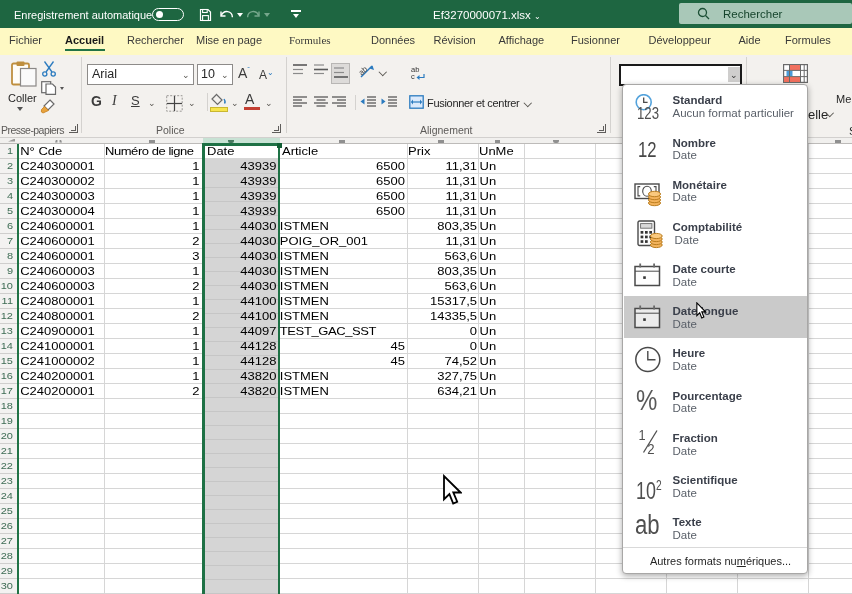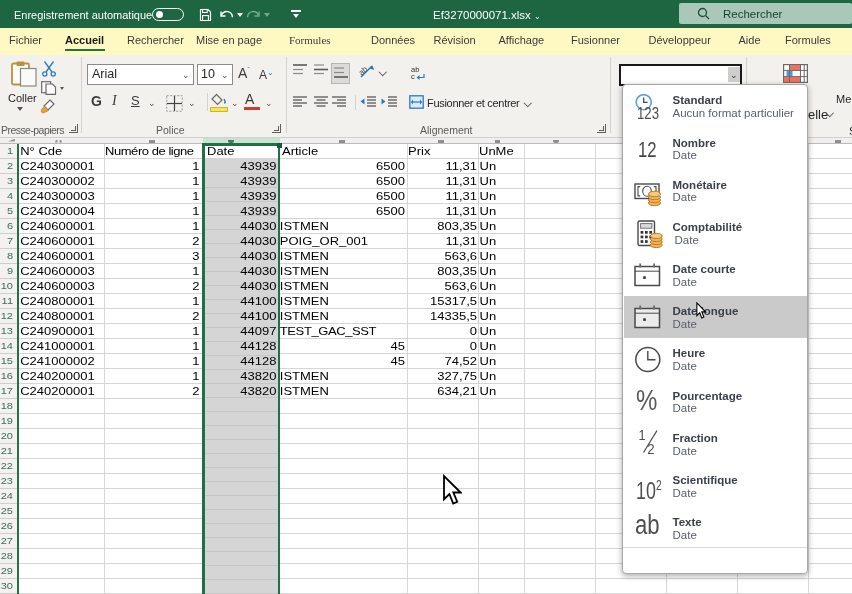--- a/index.html
+++ b/index.html
@@ -520,20 +520,21 @@
 
   <div class="abs" style="left:13.5px;top:390px;font-size:24.5px;line-height:21px;color:#4f4f4f;transform:scaleX(0.73);transform-origin:0 50%;">10<span style="font-size:14px;vertical-align:9px;">2</span></div>
   <div class="itemtitle" style="top:389.0px;">Scientifique</div>
   <div class="itemsub" style="top:401.7px;">Date</div>
 
   <div class="abs" style="left:12px;top:428px;font-size:27px;line-height:24px;color:#4f4f4f;transform:scaleX(0.82);transform-origin:0 50%;">ab</div>
   <div class="itemtitle" style="top:431.2px;">Texte</div>
   <div class="itemsub" style="top:443.9px;">Date</div>
 
   <div class="abs" style="left:0;top:462px;width:184px;height:1px;background:#d9d9d9;"></div>
+  <div class="abs" style="left:8px;top:470px;width:180px;text-align:center;font-size:11px;color:#262626;">Autres formats nu<span style="text-decoration:underline;">m</span>ériques...</div>
 </div>
 
 <div class="abs" id="cursors" style="left:0;top:0;">
 
   <svg class="abs" style="left:442px;top:473.5px;" width="20" height="33" viewBox="0 0 20 32" preserveAspectRatio="none">
     <path d="M2 2 L2 24.5 L7.4 19.5 L11.2 28.6 L15.2 26.9 L11.3 17.9 L18.6 17.9 Z" fill="#fff" stroke="#000" stroke-width="1.8"></path>
   </svg>
 
   <svg class="abs" style="left:696px;top:301.5px;" width="11" height="19" viewBox="0 0 13 21" preserveAspectRatio="none">
     <path d="M1 1 L1 15.1 L4.4 12 L6.8 17.7 L9.3 16.6 L6.9 11 L11.5 11 Z" fill="#fff" stroke="#000" stroke-width="1.3"></path>

